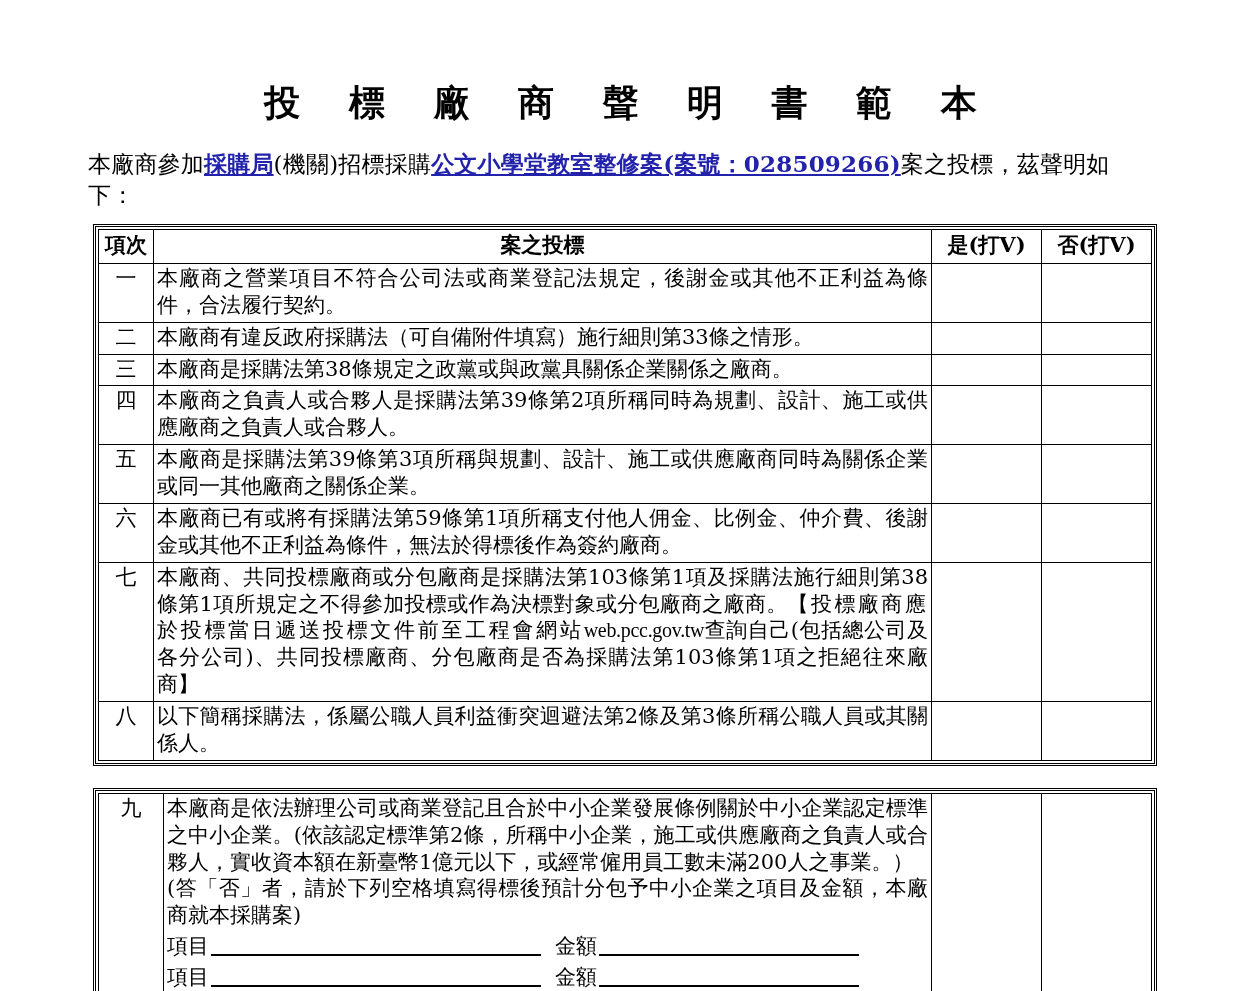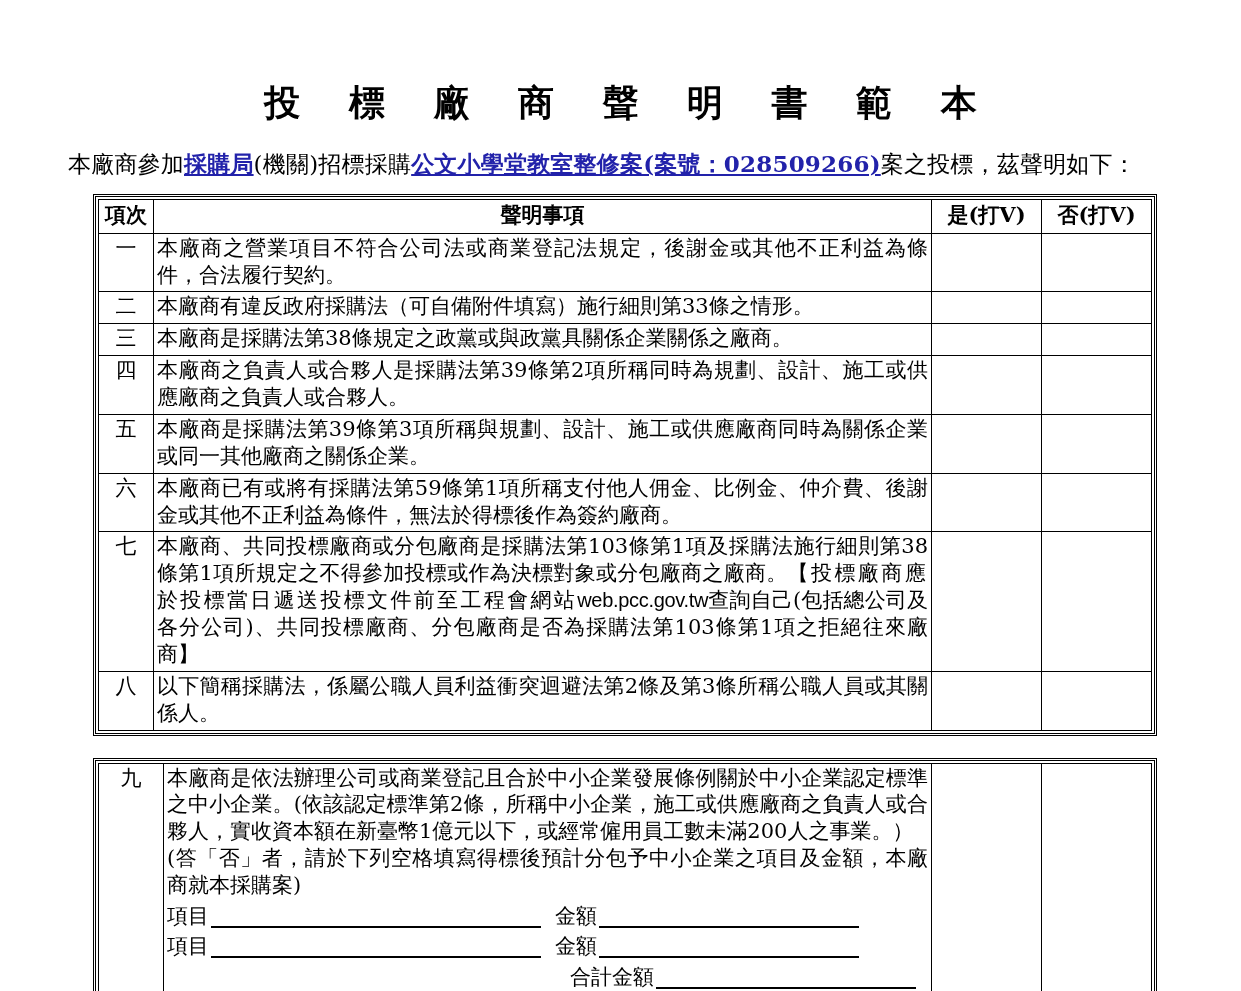--- a/index.html
+++ b/index.html
@@ -30,21 +30,21 @@
     font-weight: bold;
     letter-spacing: 18px;
     text-indent: 18px;
     padding-top: 82px;
     line-height: 1.15;
     font-family: "DejaVu Serif", "Liberation Serif", serif;
   }
 
   
   .intro {
-    margin: 26px 86px 0 68px;
+    margin: 26px 86px 0 88px;
     font-size: 23px;
     line-height: 1.32;
     letter-spacing: 0.2px;
     text-align: left;
   }
   .lnk {
     color: #2222aa;
     font-weight: bold;
     text-decoration: underline;
   }
@@ -97,35 +97,35 @@
   }
   td.body {
     text-align: justify;
     text-justify: inter-ideograph;
     padding-left: 5px;
     padding-right: 2px;
   }
   td.mark { background: #fff; }
 
   .mono-url {
-    font-family: Liberation Sans, sans-serif;
+    font-family: Liberation Serif, serif;
     font-size: 20px;
     letter-spacing: -0.3px;
   }
   .wide {
     letter-spacing: 2.2px;
   }
 
   
   .fill-block {
     margin-top: 2px;
   }
   .fill-row {
     display: flex;
-    align-items: center;
+    align-items: flex-start;
     white-space: nowrap;
     line-height: 1.45;
   }
   .fill-row.right {
     justify-content: flex-end;
     padding-right: 12px;
   }
   .fill-lbl { flex: 0 0 auto; }
   .blank-a {
     display: inline-block;
@@ -162,21 +162,21 @@
     <table class="decl">
       <colgroup>
         <col class="col-no">
           <col class="col-item">
           <col class="col-yes">
           <col class="col-no2">
       </colgroup>
       <thead>
         <tr>
           <th>項次</th>
-          <th>聲明事項</th>
+          <th>案之投標</th>
           <th>是(打V)</th>
           <th>否(打V)</th>
         </tr>
       </thead>
       <tbody>
         <tr>
           <td class="num">一</td>
           <td class="body">本廠商之營業項目不符合公司法或商業登記法規定，後謝金或其他不正利益為條件，合法履行契約。</td>
           <td class="mark"></td>
           <td class="mark"></td>

